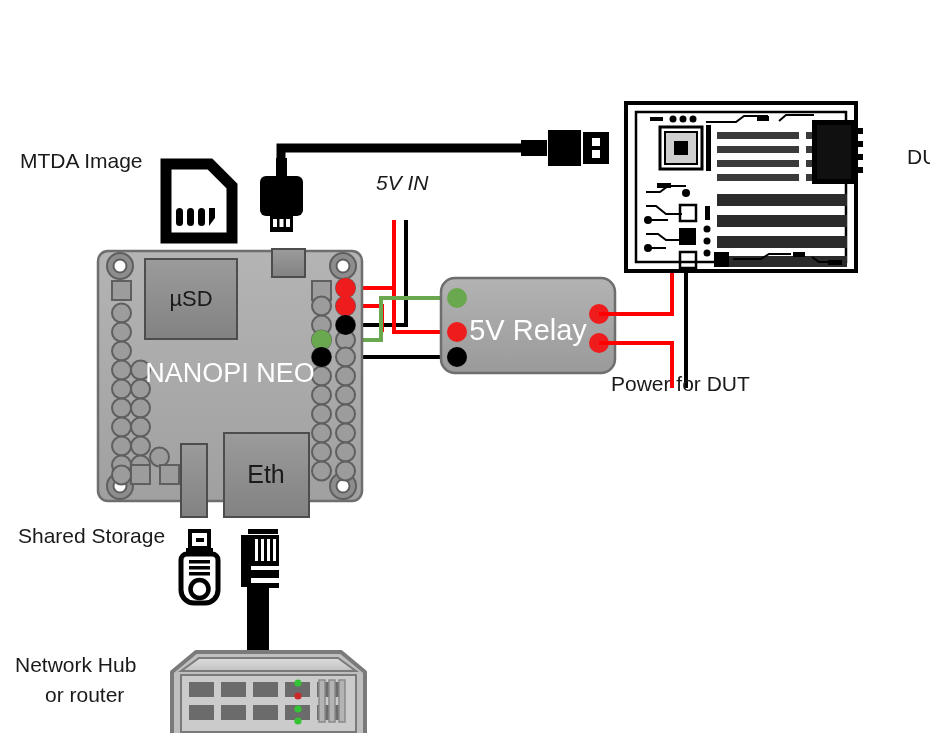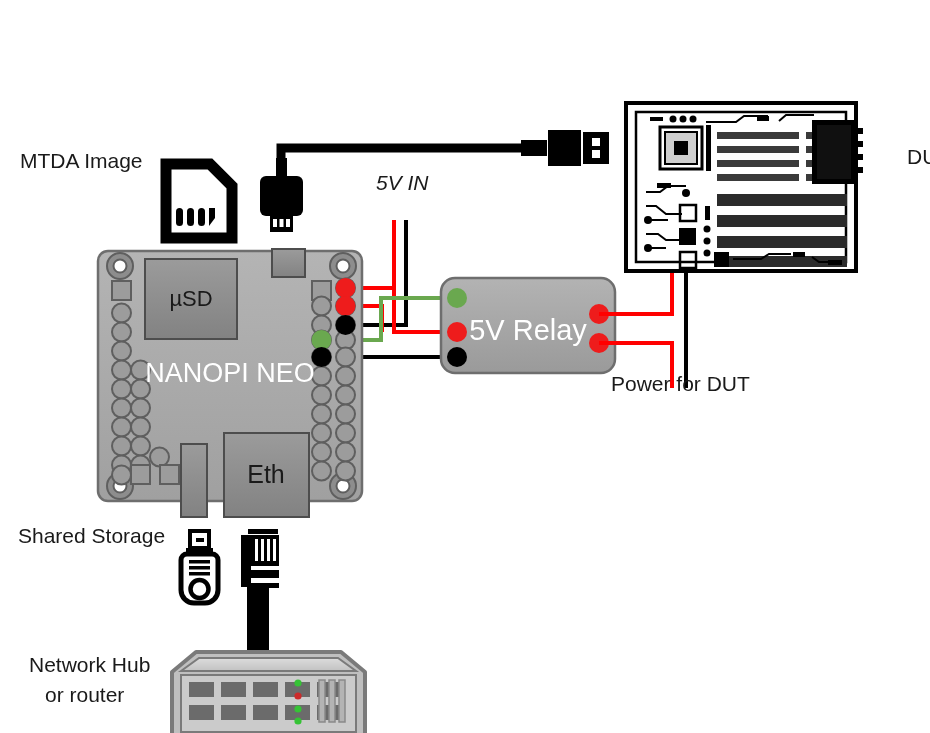--- a/index.html
+++ b/index.html
@@ -331,14 +331,14 @@
 <div class="lbl" style="left:20px;top:148px;">MTDA Image</div>
 
 <div class="lbl" style="left:376px;top:170px;font-style:italic;">5V IN</div>
 
 <div class="lbl" style="left:879px;top:144px;margin-left:28px;">DUT</div>
 
 <div class="lbl" style="left:611px;top:371px;">Power for DUT</div>
 
 <div class="lbl" style="left:18px;top:512px;margin-top:11px;">Shared Storage</div>
 
-<div class="lbl" style="left:29px;top:652px;">Network Hub</div>
+<div class="lbl" style="left:15px;top:652px;">Network Hub</div>
 <div class="lbl" style="left:45px;top:682px;text-align:right;">or router</div>
 
 </body></html>

